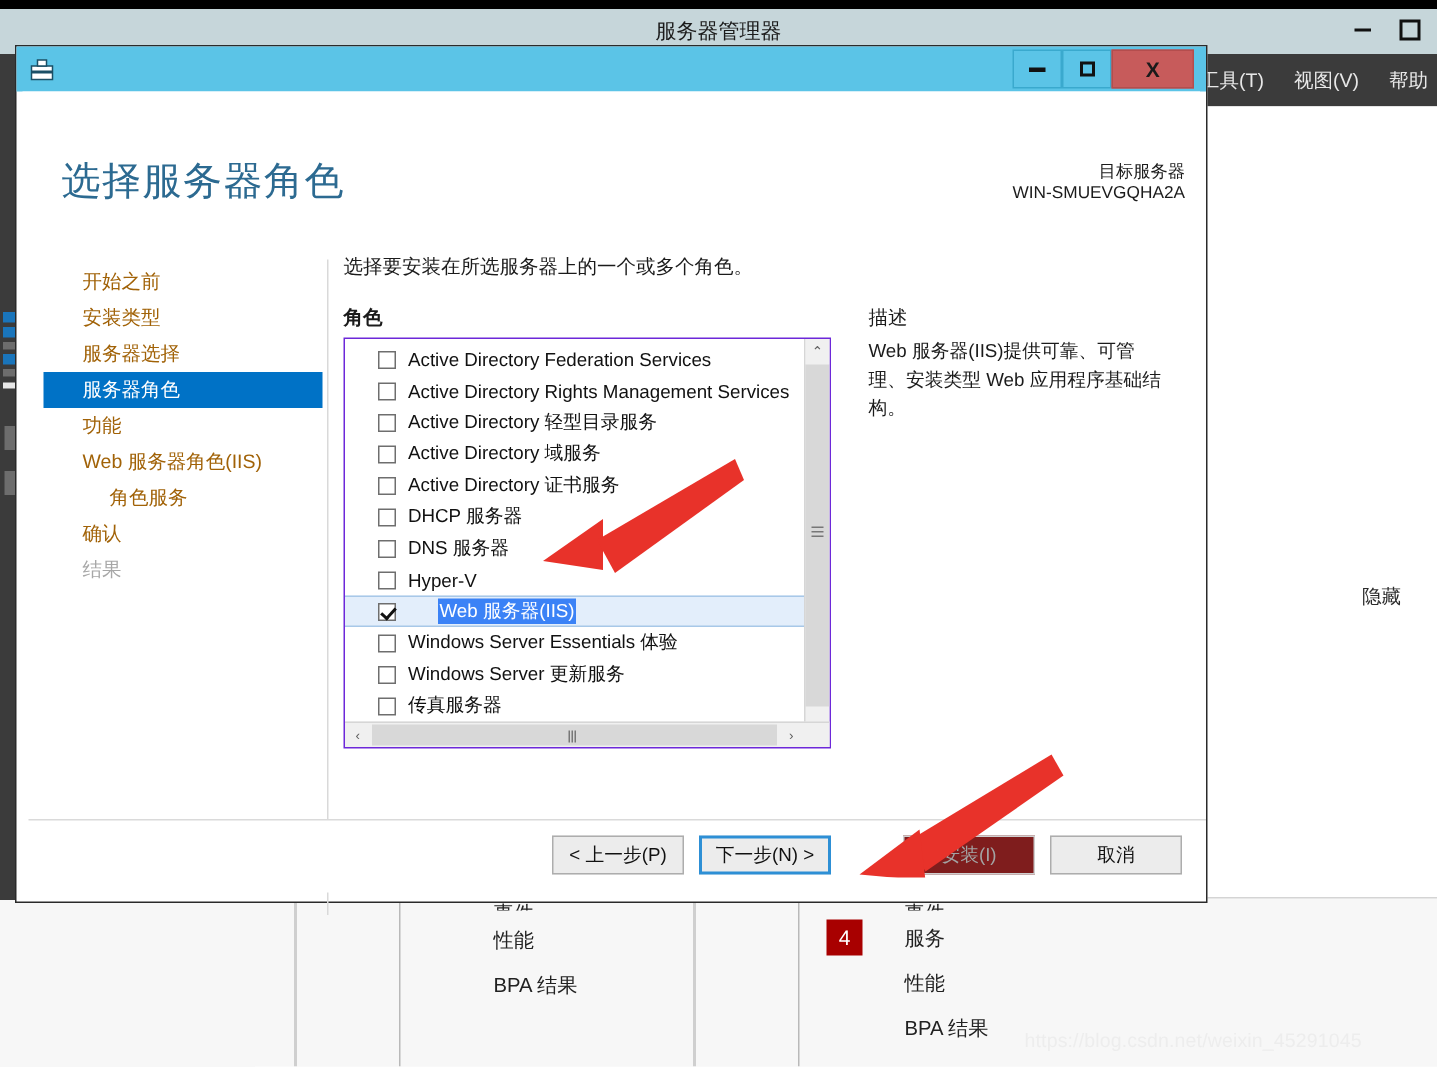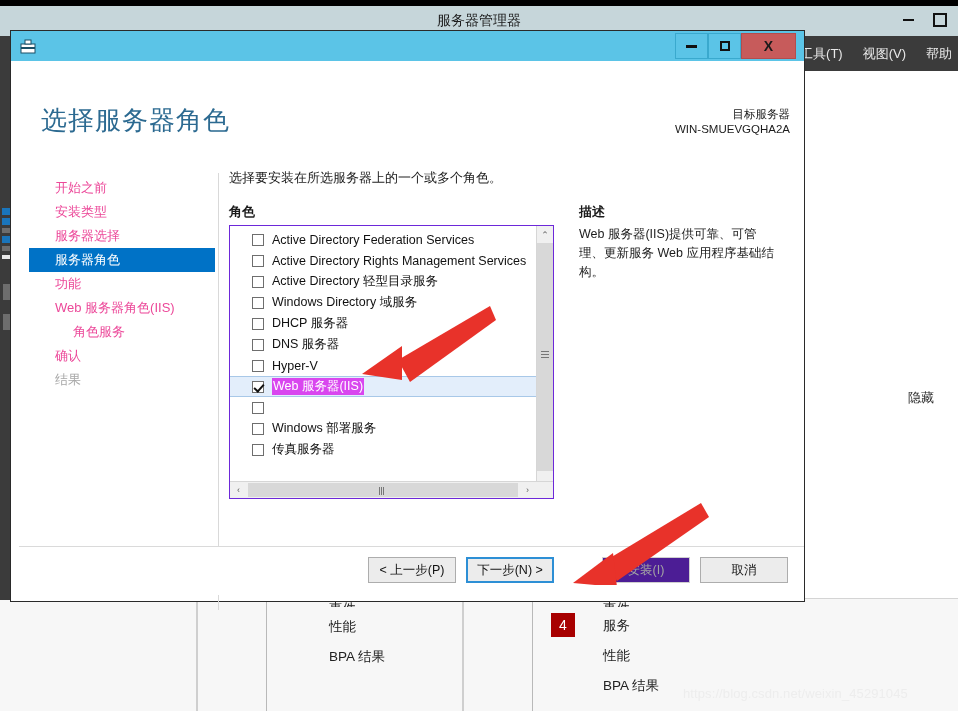--- a/index.html
+++ b/index.html
@@ -190,21 +190,21 @@
     text-align: right;
   }
 
   .nav {
     position: absolute; left: 14px; top: 115px;
     width: 186px; height: 280px;
   }
   .nav-item {
     height: 24px; line-height: 24px;
     padding-left: 26px;
-    font-size: 13px; color: #ec4899;
+    font-size: 13px; color: #a16207;
     white-space: nowrap;
   }
   .nav-item.active {
     background: #0072c6; color: #ffffff;
   }
   .nav-item.sub { padding-left: 44px; }
   .nav-item.dim { color: #a7a7a7; }
   .nav-sep {
     position: absolute; left: 203px; top: 112px;
     width: 1px; height: 437px; background: #d9d9d9;
@@ -218,21 +218,21 @@
     position: absolute; left: 0; top: 0;
     font-size: 13px; color: #1b1b1b;
     white-space: nowrap;
   }
   .col-roles-hdr {
     position: absolute; left: 0; top: 34px;
     font-size: 13px; color: #1b1b1b; font-weight: bold;
   }
   .col-desc-hdr {
     position: absolute; left: 350px; top: 34px;
-    font-size: 13px; color: #1b1b1b; font-weight: bold;
+    font-size: 13px; color: #1b1b1b; font-weight: normal;
   }
 
   .listbox {
     position: absolute; left: 0; top: 56px;
     width: 325px; height: 274px;
     border: 1px solid #6d28d9;
     background: #ffffff;
     box-sizing: border-box;
     overflow: hidden;
   }
@@ -264,22 +264,23 @@
   }
   .li .cb.checked::after {
     content: "";
     position: absolute; left: 3px; top: 0px;
     width: 4px; height: 8px;
     border: solid #111;
     border-width: 0 2px 2px 0;
     transform: rotate(42deg);
   }
   .li .lbl-sel {
-    background: #d946ef; color: #ffffff;
+    background: #3b82f6; color: #ffffff;
     padding: 0 1px;
+    margin-left: 20px;
   }
 
   
   .vsb {
     position: absolute; right: 0; top: 0;
     width: 17px; height: 272px;
     background: #f0f0f0;
     border-left: 1px solid #d6d6d6;
     box-sizing: border-box;
   }
@@ -349,21 +350,21 @@
   .btn {
     min-width: 88px; height: 26px;
     background: #ececec;
     border: 1px solid #adadad;
     font-size: 12.5px; color: #111;
     display: flex; align-items: center; justify-content: center;
     box-sizing: border-box;
     padding: 0 8px;
   }
   .btn.primary { border: 2px solid #2d8fd5; background: #ececec; }
-  .btn.disabled { color: #a3a3a3; border-color: #cfcfcf; background: #4c1d95; }
+  .btn.disabled { color: #a3a3a3; border-color: #cfcfcf; background: #7f1d1d; }
   .btn-gap { width: 28px; }
 
   
   .arrow { position: absolute; pointer-events: none; }
 </style>
 </head>
 <body>
 
 <div id="root">
 
@@ -477,21 +478,25 @@
             <div class="li">
               <span class="cb"></span>
               <span>Active Directory Rights Management Services</span>
             </div>
             <div class="li">
               <span class="cb"></span>
               <span>Active Directory 轻型目录服务</span>
             </div>
             <div class="li">
               <span class="cb"></span>
-              <span>Windows Directory 域服务</span>
+              <span>Active Directory 域服务</span>
+            </div>
+            <div class="li">
+              <span class="cb"></span>
+              <span>Active Directory 证书服务</span>
             </div>
             <div class="li">
               <span class="cb"></span>
               <span>DHCP 服务器</span>
             </div>
             <div class="li">
               <span class="cb"></span>
               <span>DNS 服务器</span>
             </div>
             <div class="li">
@@ -499,24 +504,25 @@
               <span>Hyper-V</span>
             </div>
 
             <div class="li selected">
               <span class="cb checked"></span>
               <span class="lbl-sel">Web 服务器(IIS)</span>
             </div>
 
             <div class="li">
               <span class="cb"></span>
-            </div>
-            <div class="li">
-              <span class="cb"></span>
-              <span>Windows 部署服务</span>
+              <span>Windows Server Essentials 体验</span>
+            </div>
+            <div class="li">
+              <span class="cb"></span>
+              <span>Windows Server 更新服务</span>
             </div>
             <div class="li">
               <span class="cb"></span>
               <span>传真服务器</span>
             </div>
 
           </div>
 
           <div class="vsb">
             <div class="vsb-btn">⌃</div>
@@ -536,21 +542,21 @@
               <div class="hsb-grip">
                 <i></i>
                   <i></i>
                   <i></i>
               </div>
             </div>
             <div class="hsb-btn r">›</div>
           </div>
         </div>
 
-        <div class="desc">Web 服务器(IIS)提供可靠、可管理、更新服务 Web 应用程序基础结构。</div>
+        <div class="desc">Web 服务器(IIS)提供可靠、可管理、安装类型 Web 应用程序基础结构。</div>
       </div>
 
       <div class="dlg-footer">
         <div class="btns">
           <div class="btn">&lt; 上一步(P)</div>
           <div class="btn primary">下一步(N) &gt;</div>
           <div class="btn-gap"></div>
           <div class="btn disabled">安装(I)</div>
           <div class="btn">取消</div>
         </div>

